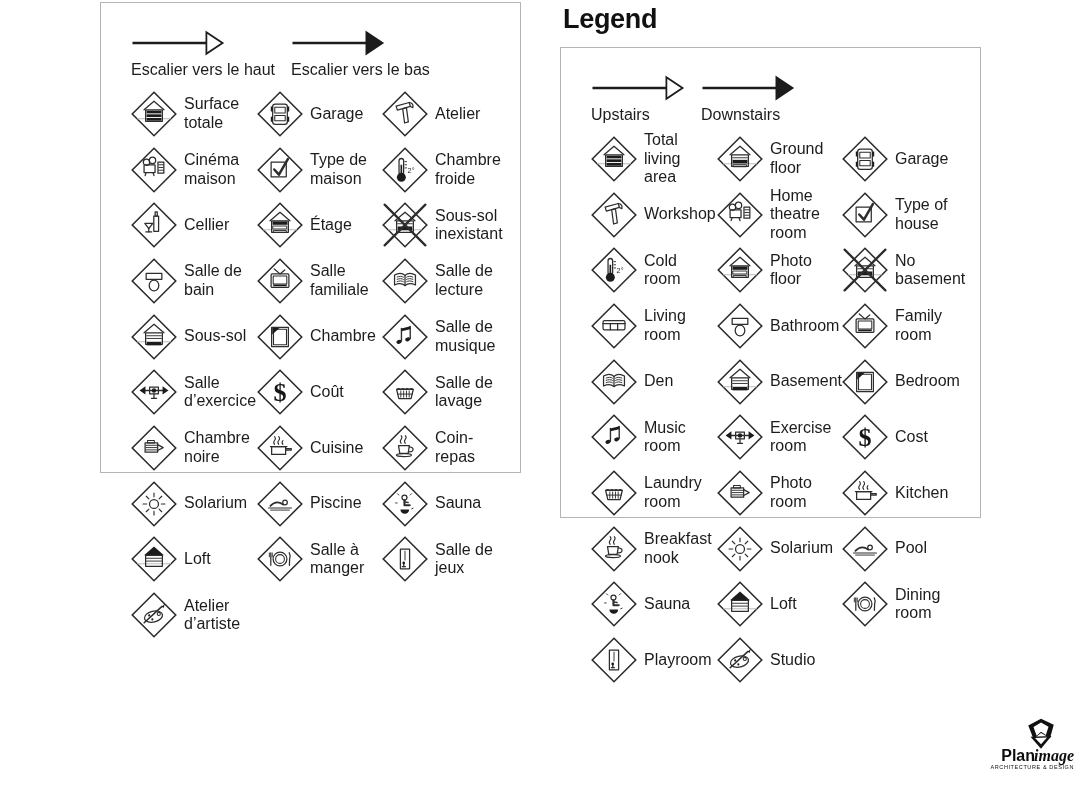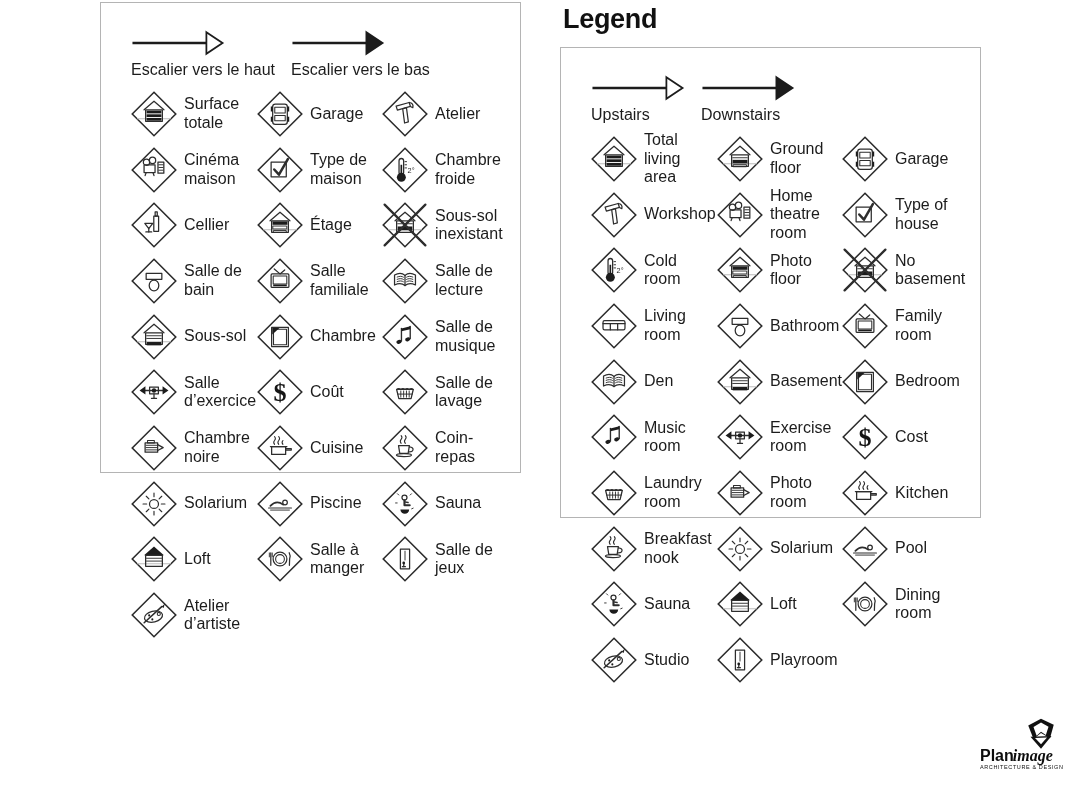--- a/index.html
+++ b/index.html
@@ -25,21 +25,21 @@
   .arrow-svg { width:94px; height:26px; display:block; margin-bottom:5px; }
   .arrow-label { font-size:16px; white-space:nowrap; color:#1c1c1c; }
   .legend-grid {
     display:grid; grid-template-columns:126px 125px 150px;
     grid-auto-rows:55.7px; align-items:center; margin-top:7px;
   }
   .legend-item { display:flex; align-items:center; gap:7px; }
   .dicon { width:46px; height:46px; flex:0 0 46px; display:block; }
   .cell-label { font-size:16px; line-height:18.5px; white-space:pre-line; color:#1c1c1c; }
 
-  .logo { position:absolute; left:980px; top:718px; width:94px; text-align:left; }
+  .logo { position:absolute; left:980px; top:718px; width:94px; text-align:right; }
   .logo-mark { width:46px; height:33px; display:block; margin:0 10px -2px auto; }
   .logo-text { font-size:16px; font-weight:bold; line-height:14px; white-space:nowrap; color:#0d0d0d; }
   .logo-image { font-style:italic; font-family:"Liberation Serif", serif; font-weight:bold; margin-left:-1px; }
   .logo-tagline { font-size:5.5px; letter-spacing:0.6px; margin-top:1px; color:#111; }
 </style>
 </head>
 <body>
 
 <div class="panel-wrap" id="panel-fr">
   <div class="legend-box">
@@ -820,42 +820,42 @@
               <path d="M30.8,16 q1.6,3 0.4,6 L31,28"></path>
             </g>
           </svg>
           <span class="cell-label">Dining
 room</span>
         </div>
         <div class="legend-item">
           <svg class="dicon" viewBox="0 0 44 44">
             <path d="M22,1.2 L42.8,22 L22,42.8 L1.2,22 Z" fill="#fff" stroke="#2b2b2b" stroke-width="1.5"></path>
             <g fill="none" stroke="#2d2d2d" stroke-width="1.2" stroke-linecap="round" stroke-linejoin="round">
+              <rect x="17.6" y="12.6" width="8.8" height="18.8"></rect>
+              <line x1="22" y1="14.5" x2="22" y2="23" stroke-width="0.9"></line>
+              <circle cx="20.8" cy="25.8" r="1.3" fill="#1c1c1c" stroke="none"></circle>
+              <line x1="20.8" y1="27.1" x2="20.8" y2="29.4"></line>
+              <line x1="19.5" y1="29.4" x2="22.4" y2="29.4"></line>
+            </g>
+          </svg>
+          <span class="cell-label">Playroom</span>
+        </div>
+        <div class="legend-item">
+          <svg class="dicon" viewBox="0 0 44 44">
+            <path d="M22,1.2 L42.8,22 L22,42.8 L1.2,22 Z" fill="#fff" stroke="#2b2b2b" stroke-width="1.5"></path>
+            <g fill="none" stroke="#2d2d2d" stroke-width="1.2" stroke-linecap="round" stroke-linejoin="round">
               <ellipse cx="21.5" cy="23.5" rx="8.8" ry="5.2" transform="rotate(-14 21.5 23.5)"></ellipse>
               <circle cx="26.6" cy="21" r="1.5" stroke-width="1"></circle>
               <line x1="12.6" y1="29.4" x2="29.4" y2="14" stroke-width="1.5"></line>
               <polygon points="29.4,14 32.4,11 31.2,15.4" fill="#1c1c1c" stroke="none"></polygon>
               <circle cx="17.4" cy="22.4" r="1" fill="#1c1c1c" stroke="none"></circle>
               <circle cx="20.4" cy="26.2" r="1" fill="#1c1c1c" stroke="none"></circle>
             </g>
           </svg>
           <span class="cell-label">Studio</span>
-        </div>
-        <div class="legend-item">
-          <svg class="dicon" viewBox="0 0 44 44">
-            <path d="M22,1.2 L42.8,22 L22,42.8 L1.2,22 Z" fill="#fff" stroke="#2b2b2b" stroke-width="1.5"></path>
-            <g fill="none" stroke="#2d2d2d" stroke-width="1.2" stroke-linecap="round" stroke-linejoin="round">
-              <rect x="17.6" y="12.6" width="8.8" height="18.8"></rect>
-              <line x1="22" y1="14.5" x2="22" y2="23" stroke-width="0.9"></line>
-              <circle cx="20.8" cy="25.8" r="1.3" fill="#1c1c1c" stroke="none"></circle>
-              <line x1="20.8" y1="27.1" x2="20.8" y2="29.4"></line>
-              <line x1="19.5" y1="29.4" x2="22.4" y2="29.4"></line>
-            </g>
-          </svg>
-          <span class="cell-label">Playroom</span>
         </div>
       </div>
   </div>
 </div>
 
 <div class="logo">
   <svg class="logo-mark" viewBox="0 0 60 44">
     <path d="M30,1 L47,9 L42,27 L30,20 Z" fill="#111"></path>
     <path d="M30,1 L13,10 L20,28 L30,20 Z" fill="#111"></path>
     <path d="M30,6 L40,11.5 L36.5,22.5 L30,18.3 Z" fill="#fff"></path>

